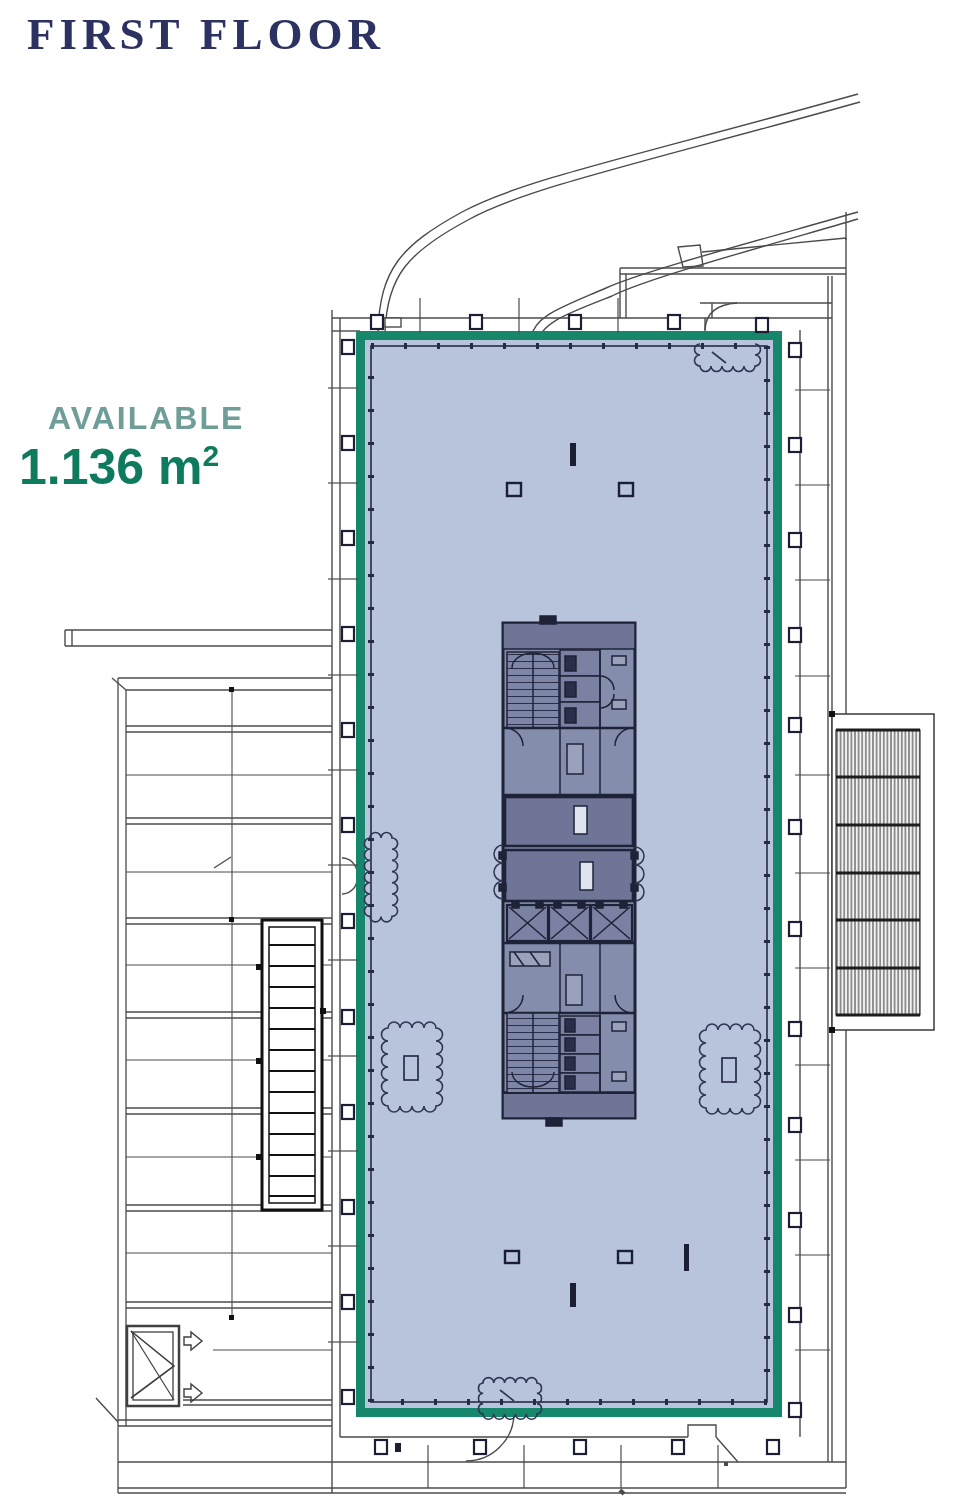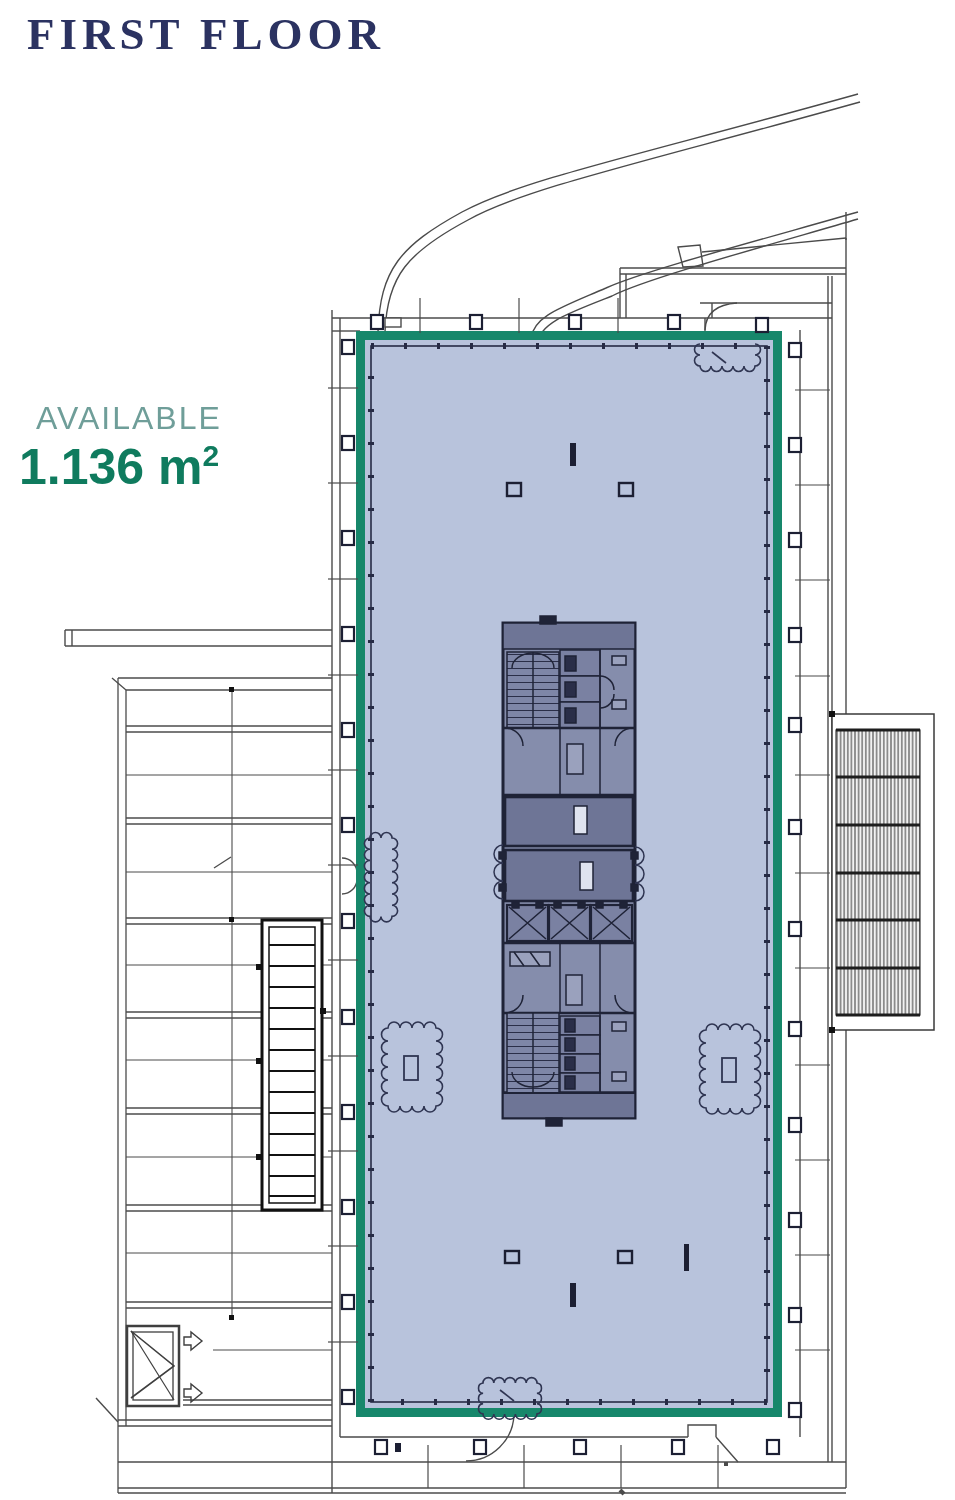--- a/index.html
+++ b/index.html
@@ -2,22 +2,22 @@
 <html><head>
 <meta charset="utf-8">
 <style>
   html,body{margin:0;padding:0;background:#fff;}
   #page{position:relative;width:955px;height:1500px;background:#ffffff;overflow:hidden;
         font-family:"Liberation Sans",sans-serif;border-radius:14px;}
   #plan-svg{position:absolute;left:0;top:0;width:955px;height:1500px;}
   .page-title{position:absolute;left:27px;top:8px;
       font-family:"Liberation Serif",serif;font-size:45px;font-weight:600;
       letter-spacing:5px;color:#2b3261;white-space:nowrap;}
-  .avail-label{position:absolute;left:36px;top:400px;
-      font-size:32px;font-weight:400;letter-spacing:2px;color:#6f9e99;}
+  .avail-label{position:absolute;left:48px;top:400px;
+      font-size:32px;font-weight:700;letter-spacing:2px;color:#6f9e99;}
   .area-value{position:absolute;left:19px;top:438px;
       font-size:50px;font-weight:700;color:#0f7b5e;white-space:nowrap;text-align:right;}
   .area-value sup{font-size:30px;vertical-align:super;}
 </style>
 </head>
 <body>
 
 <div id="page">
 
   <svg id="plan-svg" viewBox="0 0 955 1500" xmlns="http://www.w3.org/2000/svg">

